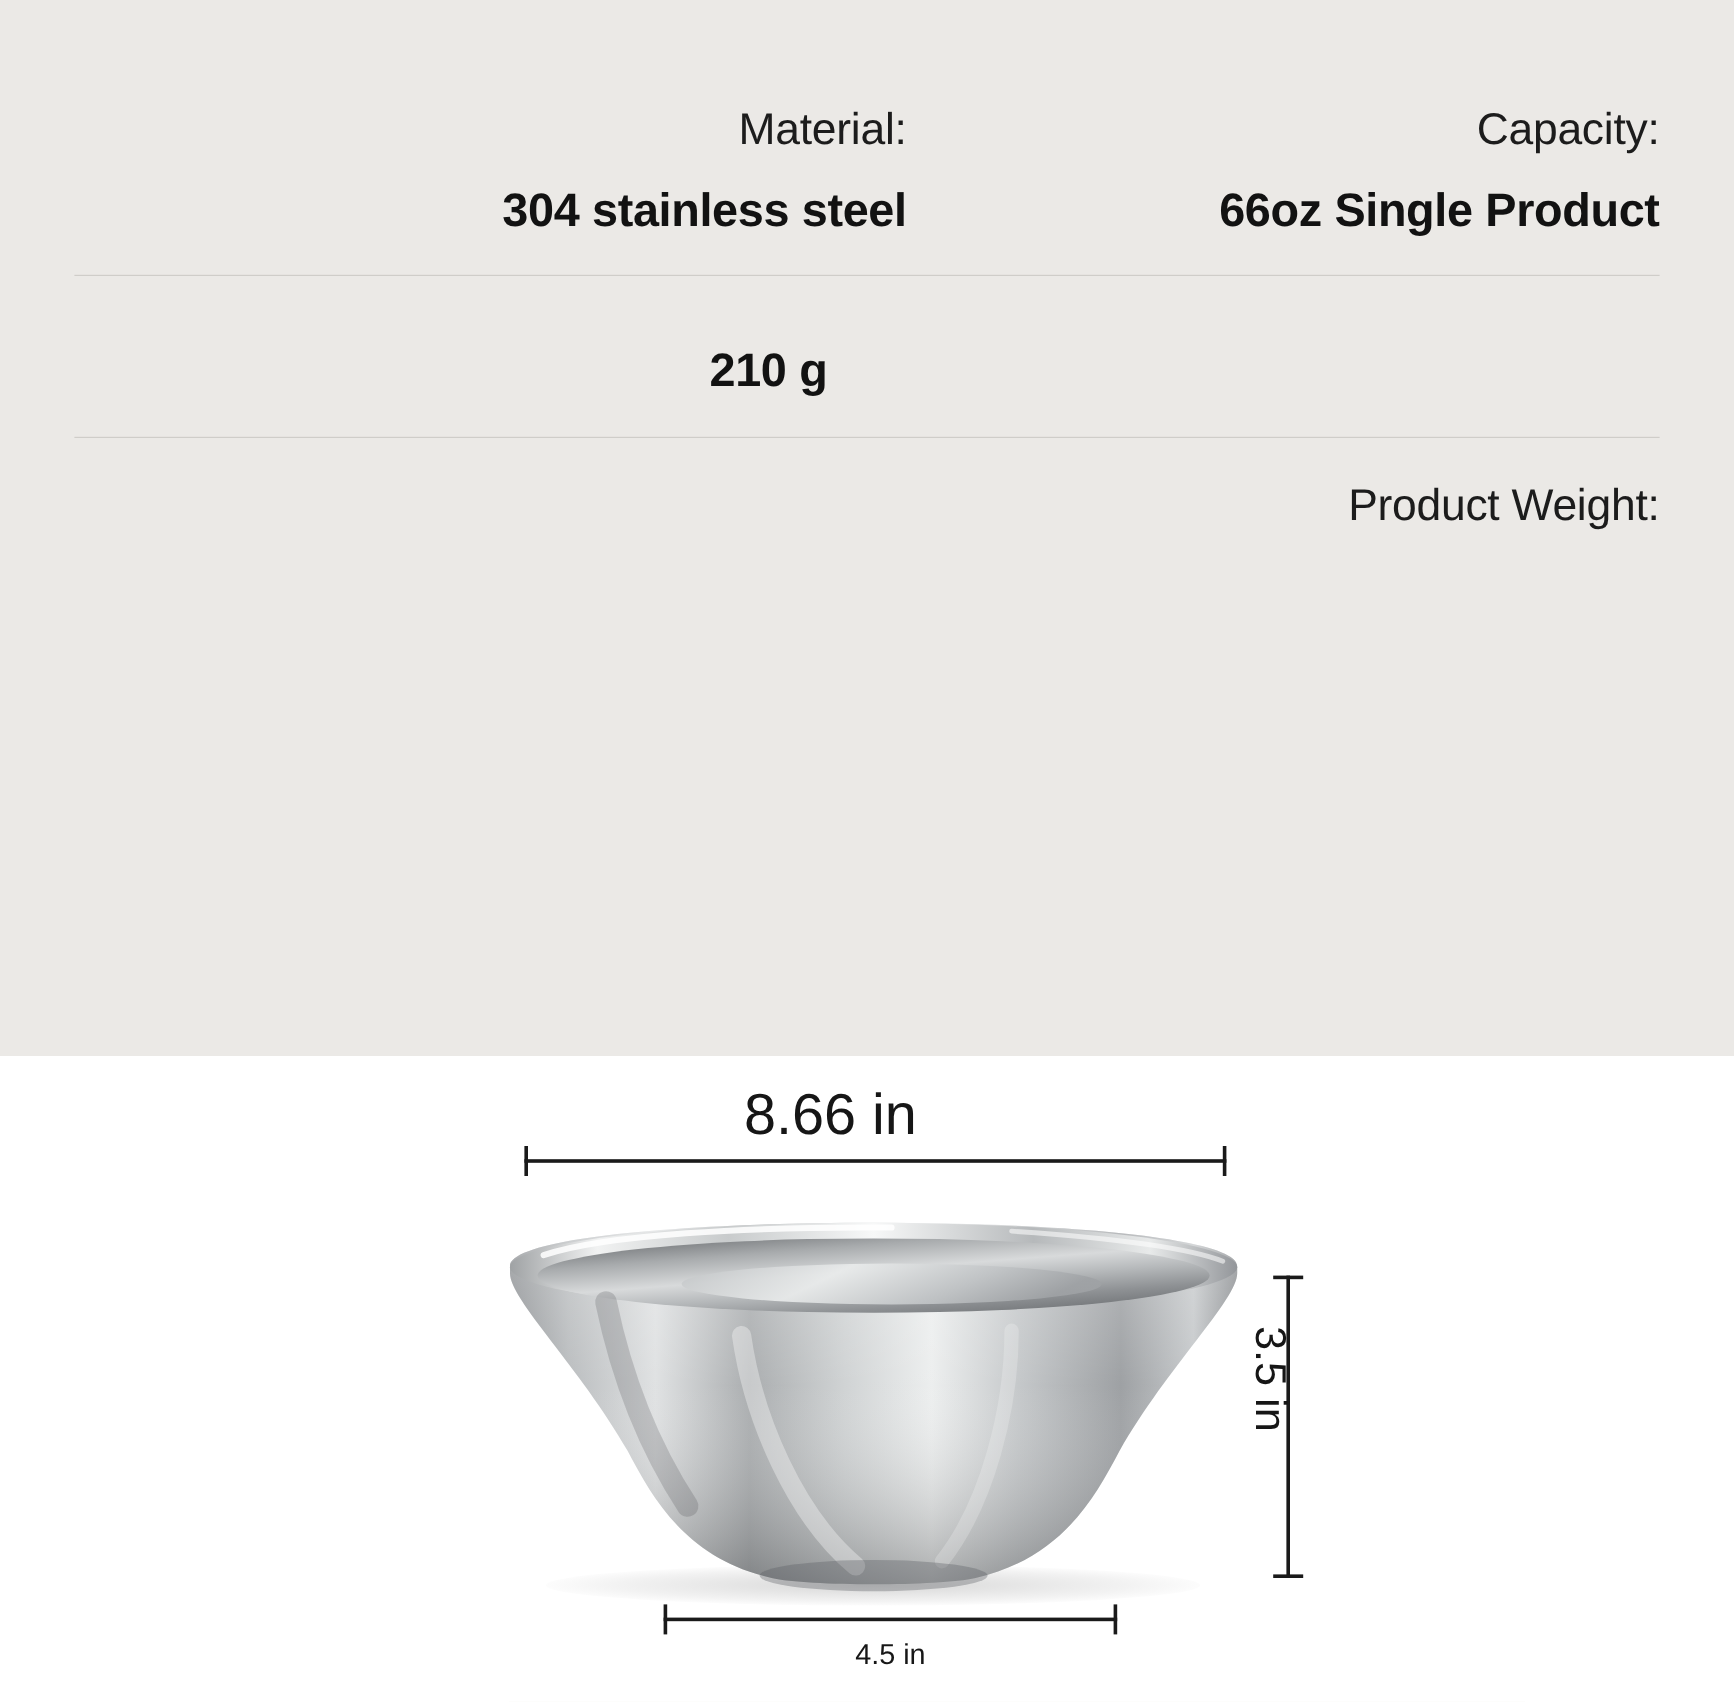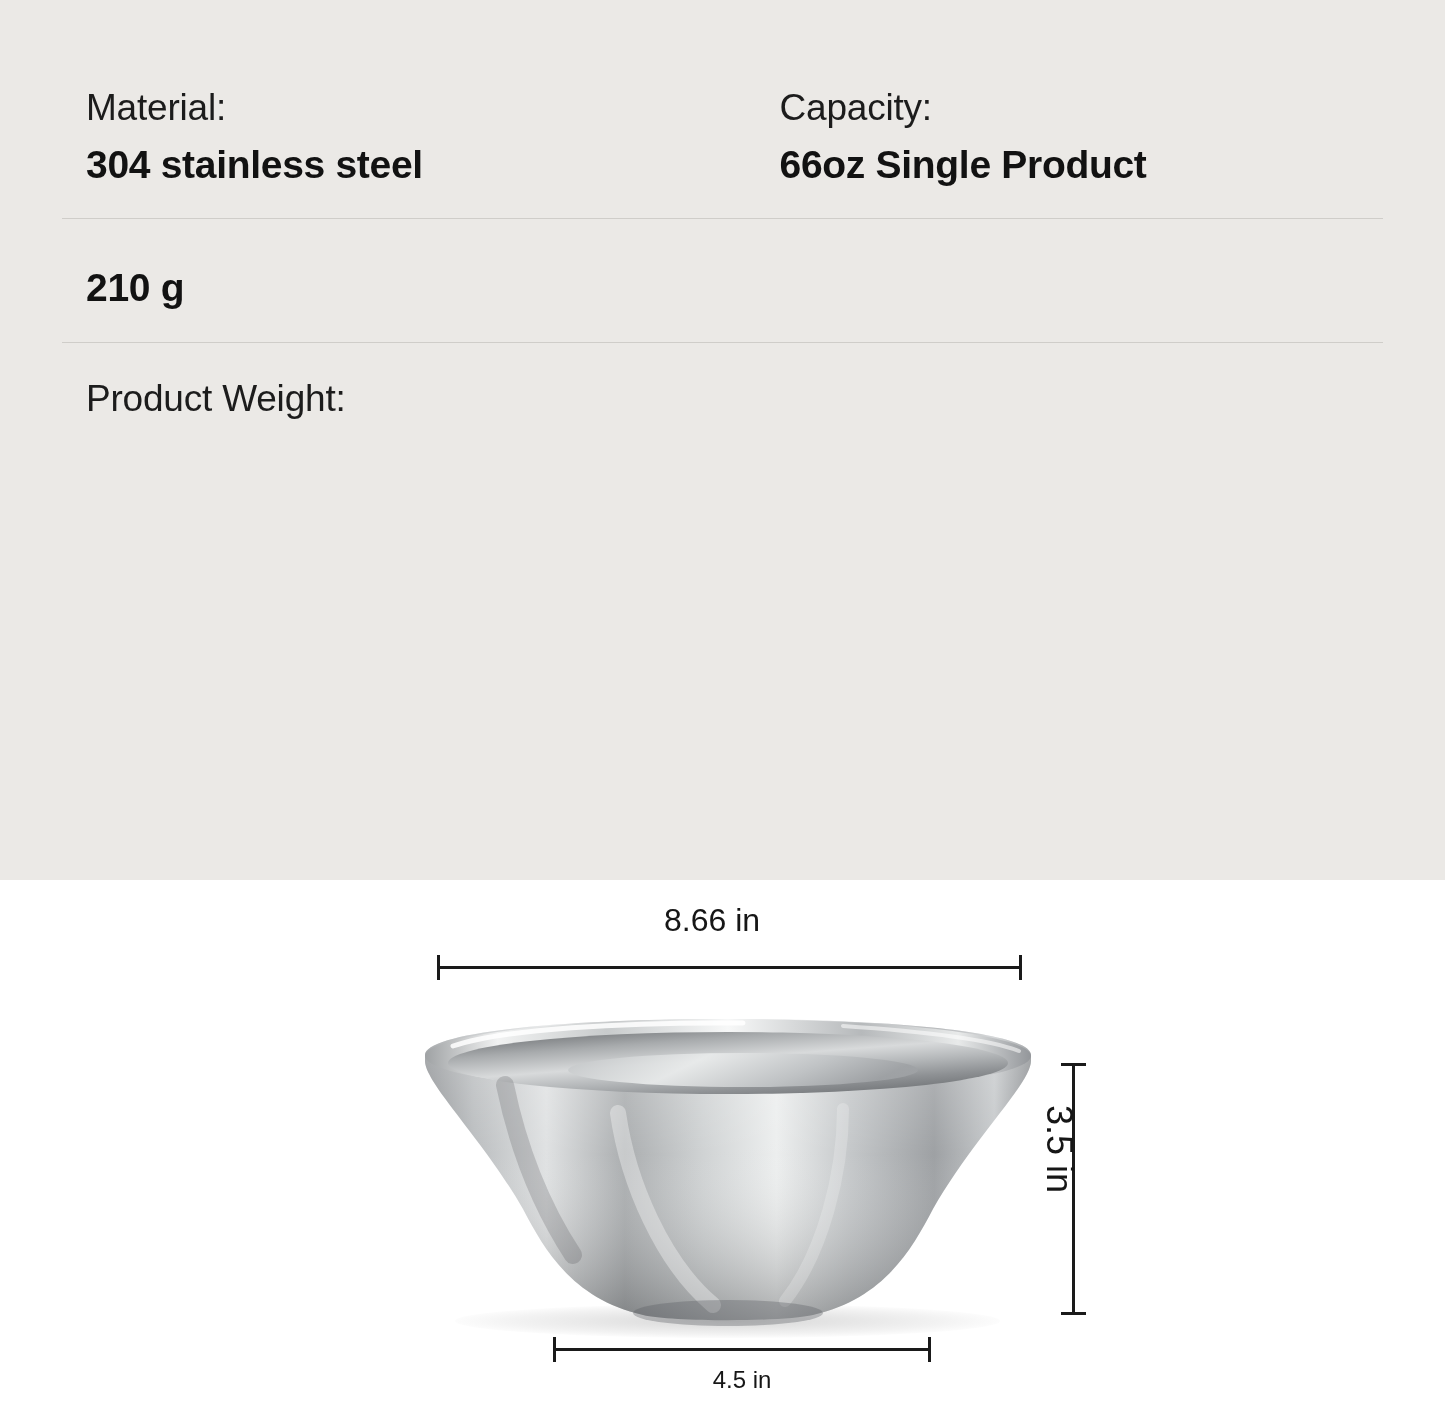--- a/index.html
+++ b/index.html
@@ -30,62 +30,63 @@
   .spec-row {
     display: flex;
     box-sizing: border-box;
   }
   .spec-row.divided {
     border-top: 1.5px solid #cfcdc9;
   }
   .spec-cell {
     box-sizing: border-box;
     padding: 34px 0 30px 24px;
+    text-align: right;
   }
   .spec-cell.left  { width: 52.5%; }
   .spec-cell.right { width: 47.5%; }
   .spec-cell.full  { width: 100%; }
 
   .spec-label {
     font-size: 37px;
     font-weight: 400;
     letter-spacing: -0.2px;
     line-height: 1.18;
     color: #1c1c1c;
     white-space: nowrap;
   }
   .spec-value {
     font-size: 39px;
     font-weight: 700;
     letter-spacing: -0.3px;
     line-height: 1.2;
-    margin-top: 12px;
+    margin-top: 23px;
     color: #121212;
     white-space: nowrap;
   }
   .spec-cell.left .spec-label.tight { letter-spacing: -0.6px; }
 
   
   .figure {
     position: absolute;
     left: 0;
     top: 880px;
     width: 1445px;
     height: 538px;
     background: #ffffff;
   }
 
   
   .dim-top-label {
     position: absolute;
-    left: 552px;
+    left: 532px;
     top: 22px;
     width: 320px;
     text-align: center;
-    font-size: 32px;
+    font-size: 48px;
     font-weight: 400;
     color: #161616;
   }
   .dim-top-line {
     position: absolute;
     left: 437px;
     top: 86px;
     width: 585px;
     height: 3px;
     background: #1a1a1a;

